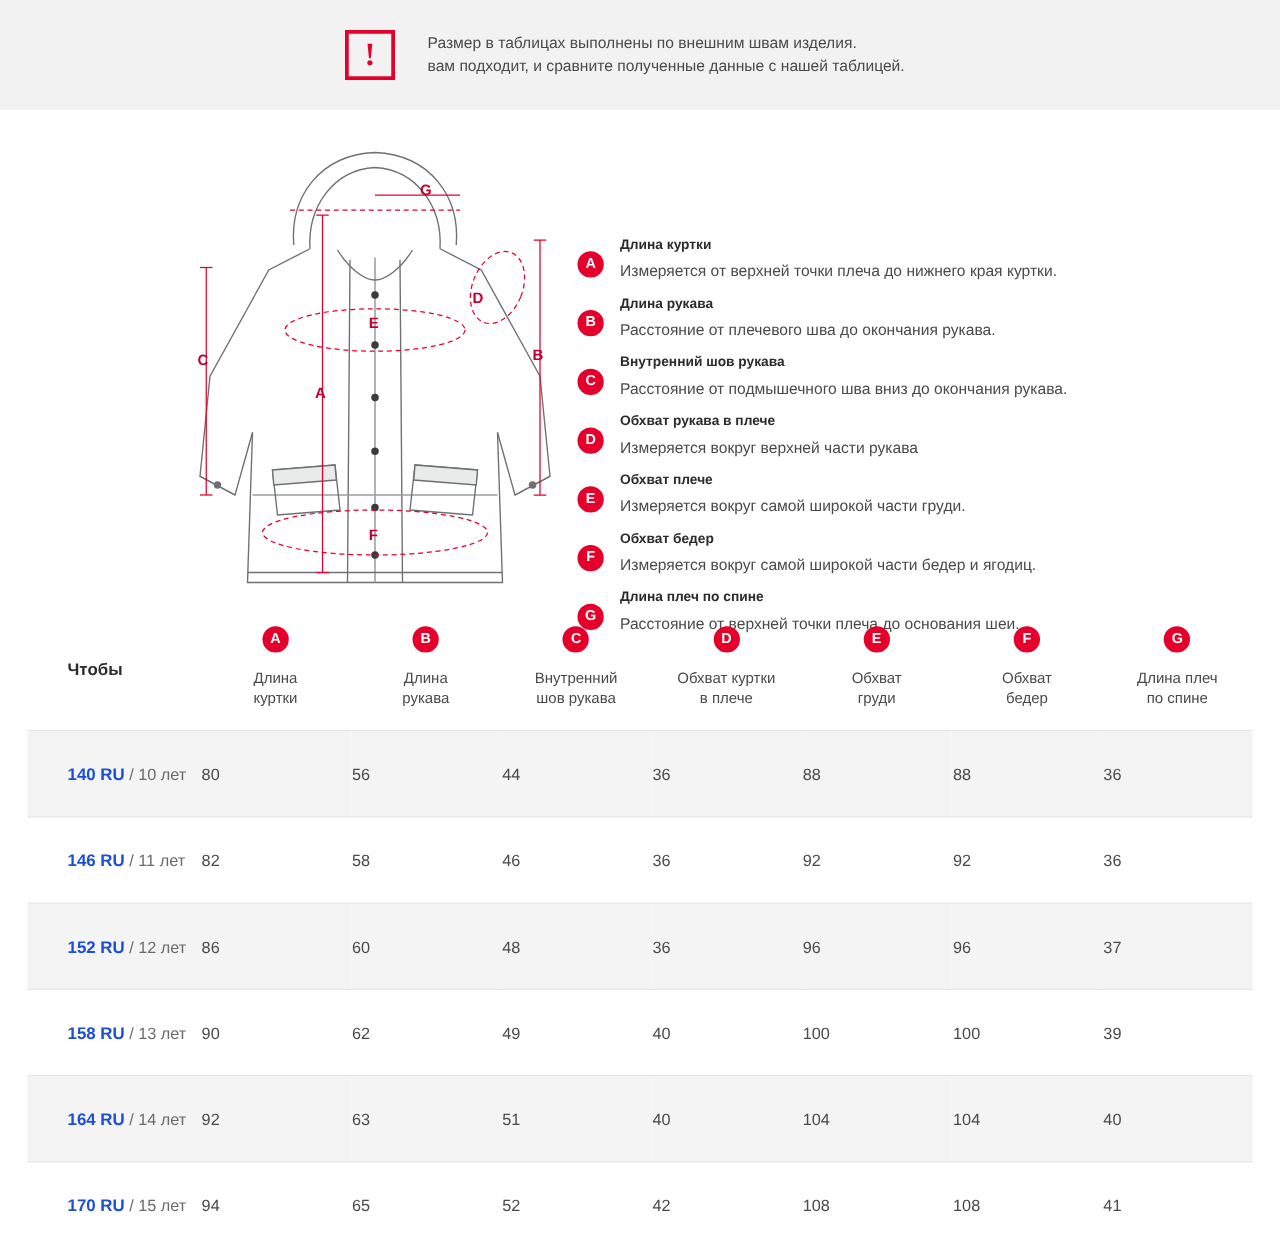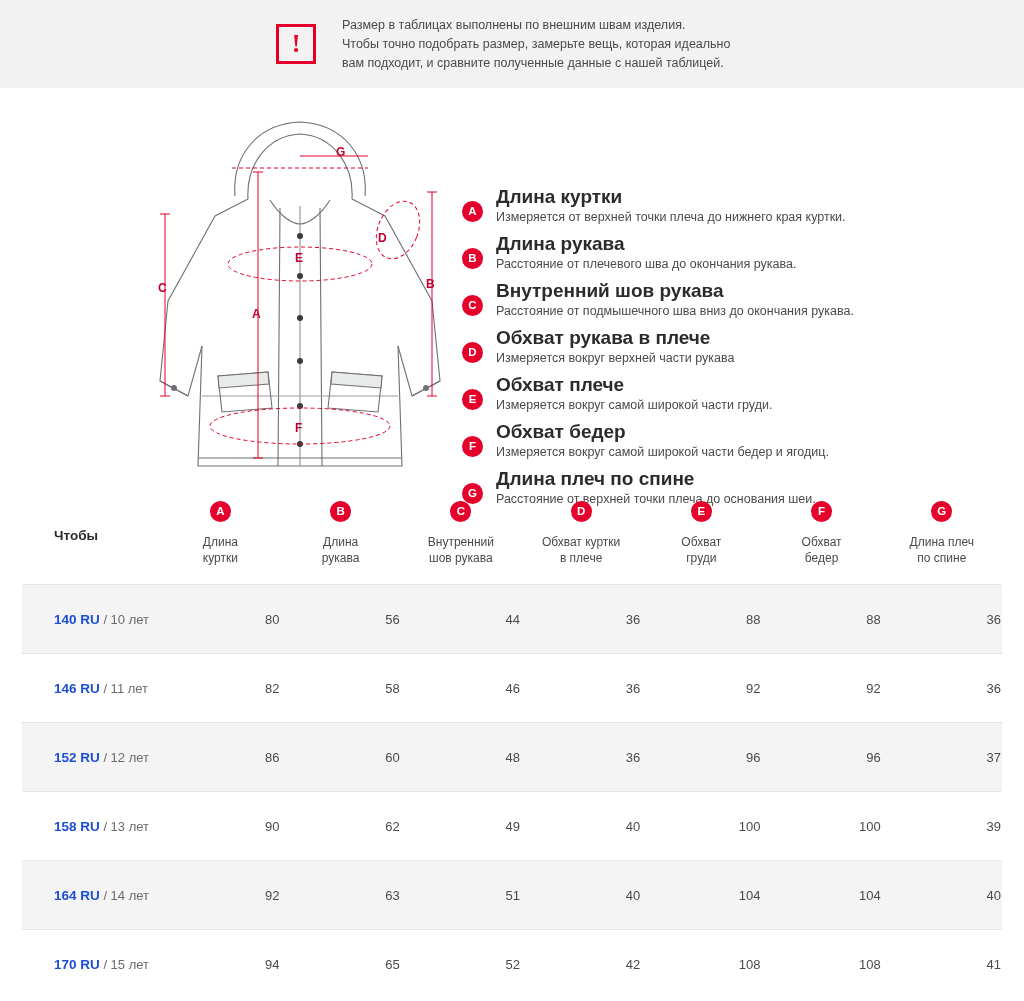--- a/index.html
+++ b/index.html
@@ -71,21 +71,21 @@
     color: #fff;
     font-size: 11.5px;
     font-weight: bold;
     text-align: center;
     line-height: 21px;
     margin-right: 13px;
     margin-top: 13px;
   }
   .legend-texts { padding-top: 0; }
   .legend-title {
-    font-size: 19px;
+    font-size: 11px;
     font-weight: bold;
     color: #2b2b2b;
     margin-bottom: 3px;
     line-height: 17px;
   }
   .legend-desc {
     font-size: 12.5px;
     color: #4a4a4a;
     line-height: 18px;
     max-width: 440px;
@@ -130,21 +130,21 @@
     padding-left: 32px;
     font-size: 13.5px;
     font-weight: bold;
     color: #2b2b2b;
     vertical-align: middle;
   }
   tbody td {
     height: 69px;
     font-size: 13px;
     color: #4a4a4a;
-    text-align: right;
+    text-align: left;
     border-top: 1px solid #e6e6e6;
   }
   tbody tr:nth-child(odd) td { background: #f4f4f4; }
   tbody tr:nth-child(even) td { background: #ffffff; }
   td.size-cell {
     text-align: left;
     padding-left: 32px;
     font-size: 13px;
     color: #6b6b6b;
     white-space: nowrap;
@@ -155,21 +155,20 @@
 </style>
 </head>
 <body>
 
 <div class="page">
 
   <div class="notice">
     <div class="notice-mark">!</div>
     <div class="notice-text">
       <div>Размер в таблицах выполнены по внешним швам изделия.</div>
-      <div>Чтобы точно подобрать размер, замерьте вещь, которая идеально</div>
       <div>вам подходит, и сравните полученные данные с нашей таблицей.</div>
     </div>
   </div>
 
   <div class="mid">
 
     <div class="figure">
       <svg width="330" height="380" viewBox="0 0 330 380" xmlns="http://www.w3.org/2000/svg">
         <g fill="none" stroke="#6e7072" stroke-width="1.1">
 

